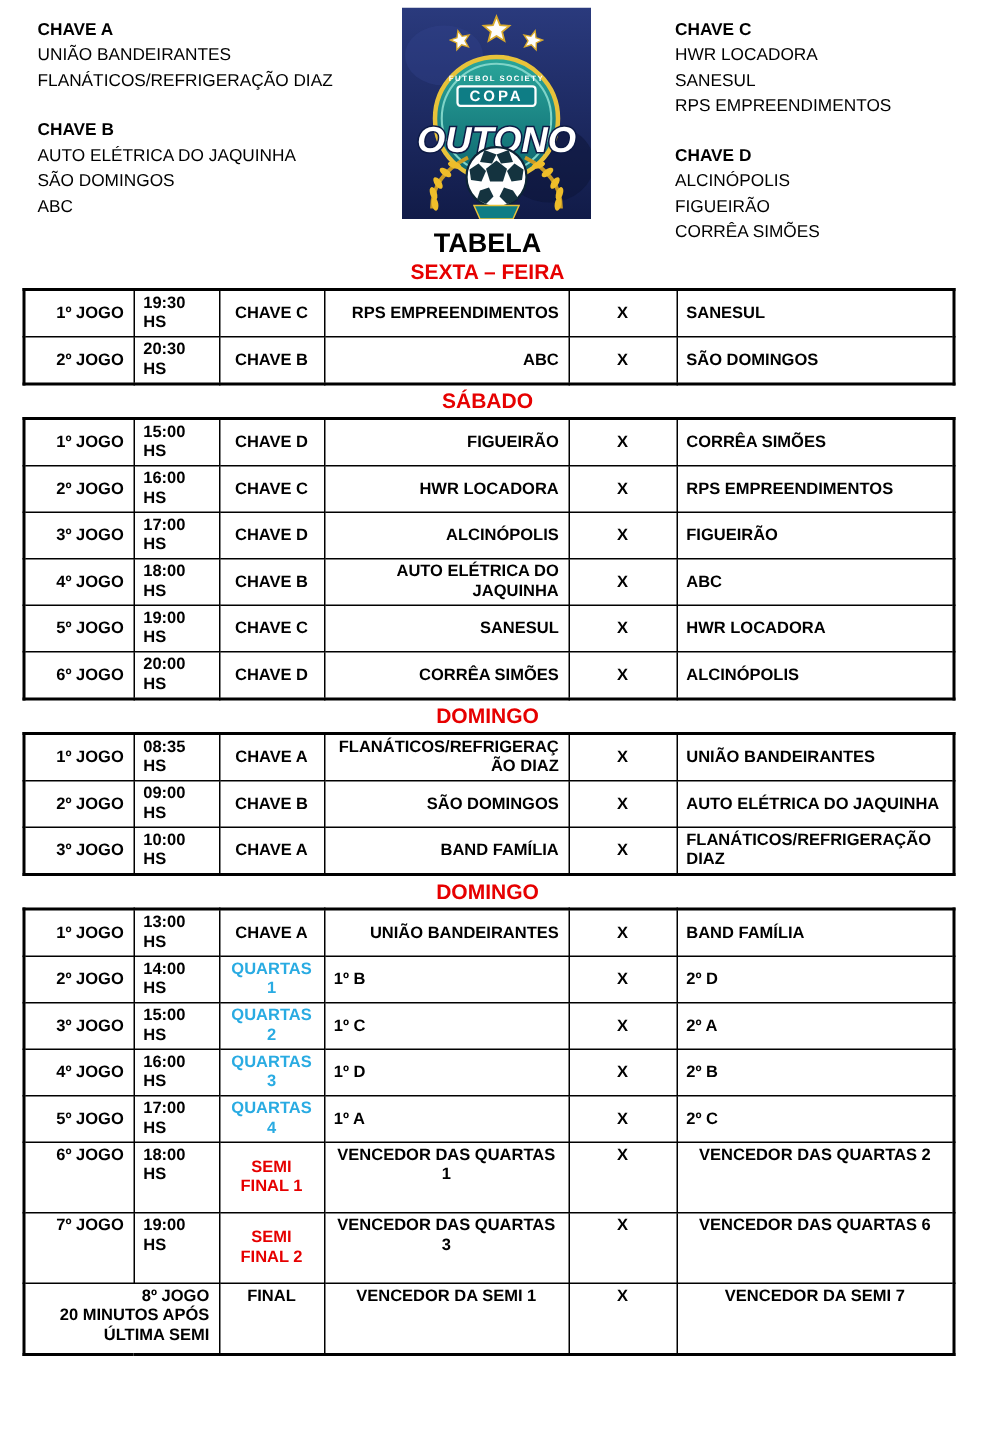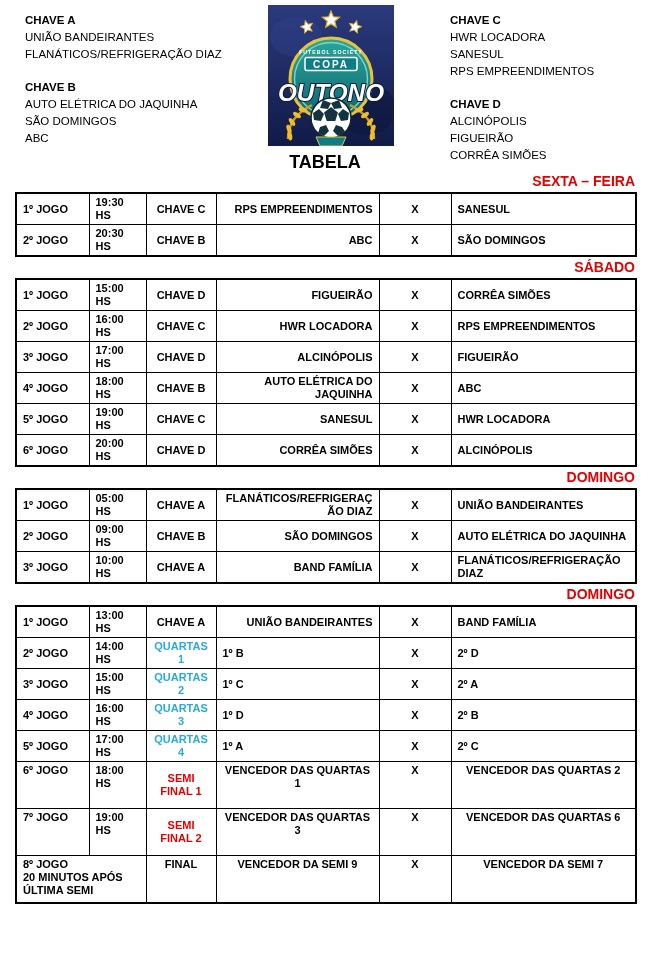--- a/index.html
+++ b/index.html
@@ -10,27 +10,27 @@
   }
   .top-area{position:relative;height:150px;}
   .groups-col{position:absolute;top:12px;}
   #groups-left{left:25px;}
   #groups-right{left:450px;}
   .group{margin-bottom:16px;}
   .group-name{font-weight:bold;font-size:11.5px;line-height:17px;}
   .team{font-size:11.5px;line-height:17px;}
   .logo-wrap{position:absolute;left:268px;top:5px;width:126px;height:141px;}
   .doc-title{width:620px;margin:4px 0 0 15px;text-align:center;font-weight:bold;font-size:18px;line-height:17px;}
-  .section-header{width:620px;margin:2px 0 2px 15px;text-align:right;font-weight:bold;font-size:14px;line-height:17px;color:var(--c-red,#e60000);}
+  .section-header{width:620px;margin:2px 0 2px 15px;text-align:center;font-weight:bold;font-size:14px;line-height:17px;color:var(--c-red,#e60000);}
   table.sched{border-collapse:collapse;table-layout:fixed;width:620px;margin-left:15px;border:2.5px solid #000;}
   table.sched td{
     border:1.6px solid #000;font-weight:bold;font-size:11px;line-height:13px;
     padding:2px 6px;vertical-align:middle;overflow:hidden;
   }
-  .c-game{text-align:left;white-space:pre-line;}
+  .c-game{text-align:right;white-space:pre-line;}
   .c-time{margin-left:27px;}
   .c-stage{text-align:center;white-space:pre-line;}
   .stage-quartas{color:var(--c-blue,#29ABE2);text-align:center;}
   .stage-semi{color:var(--c-red,#e60000);}
   .c-team{overflow-wrap:break-word;}
   .al-right{text-align:right;}
   .al-left{text-align:left;}
   .al-center{text-align:center;}
   .c-x{text-align:center;font-size:15px;}
   tr.r-default td{height:22px;}
@@ -238,21 +238,21 @@
         <col style="width: 73px;">
         <col style="width: 57px;">
         <col style="width: 70px;">
         <col style="width: 163px;">
         <col style="width: 72px;">
         <col style="width: 185px;">
       </colgroup>
       <tbody>
         <tr class="r-tall">
           <td class="c-game">1º JOGO</td>
-          <td class="c-time">05:00 HS</td>
+          <td class="c-time">08:35 HS</td>
           <td class="c-stage">CHAVE A</td>
           <td class="c-team al-right">FLANÁTICOS/REFRIGERAÇÃO DIAZ</td>
           <td class="c-x">X</td>
           <td class="c-team al-left">UNIÃO BANDEIRANTES</td>
         </tr>
         <tr class="r-default">
           <td class="c-game">2º JOGO</td>
           <td class="c-time">09:00 HS</td>
           <td class="c-stage">CHAVE B</td>
           <td class="c-team al-right">SÃO DOMINGOS</td>
@@ -340,19 +340,19 @@
 FINAL 2</td>
           <td class="c-team al-center">VENCEDOR DAS QUARTAS 3</td>
           <td class="c-x">X</td>
           <td class="c-team al-center">VENCEDOR DAS QUARTAS 6</td>
         </tr>
         <tr class="r-final">
           <td class="c-game" colspan="2">8º JOGO
 20 MINUTOS APÓS
 ÚLTIMA SEMI</td>
           <td class="c-stage stage-final">FINAL</td>
-          <td class="c-team al-center">VENCEDOR DA SEMI 9</td>
+          <td class="c-team al-center">VENCEDOR DA SEMI 1</td>
           <td class="c-x">X</td>
           <td class="c-team al-center">VENCEDOR DA SEMI 7</td>
         </tr>
       </tbody>
     </table>
   </div>
 
 </body></html>

